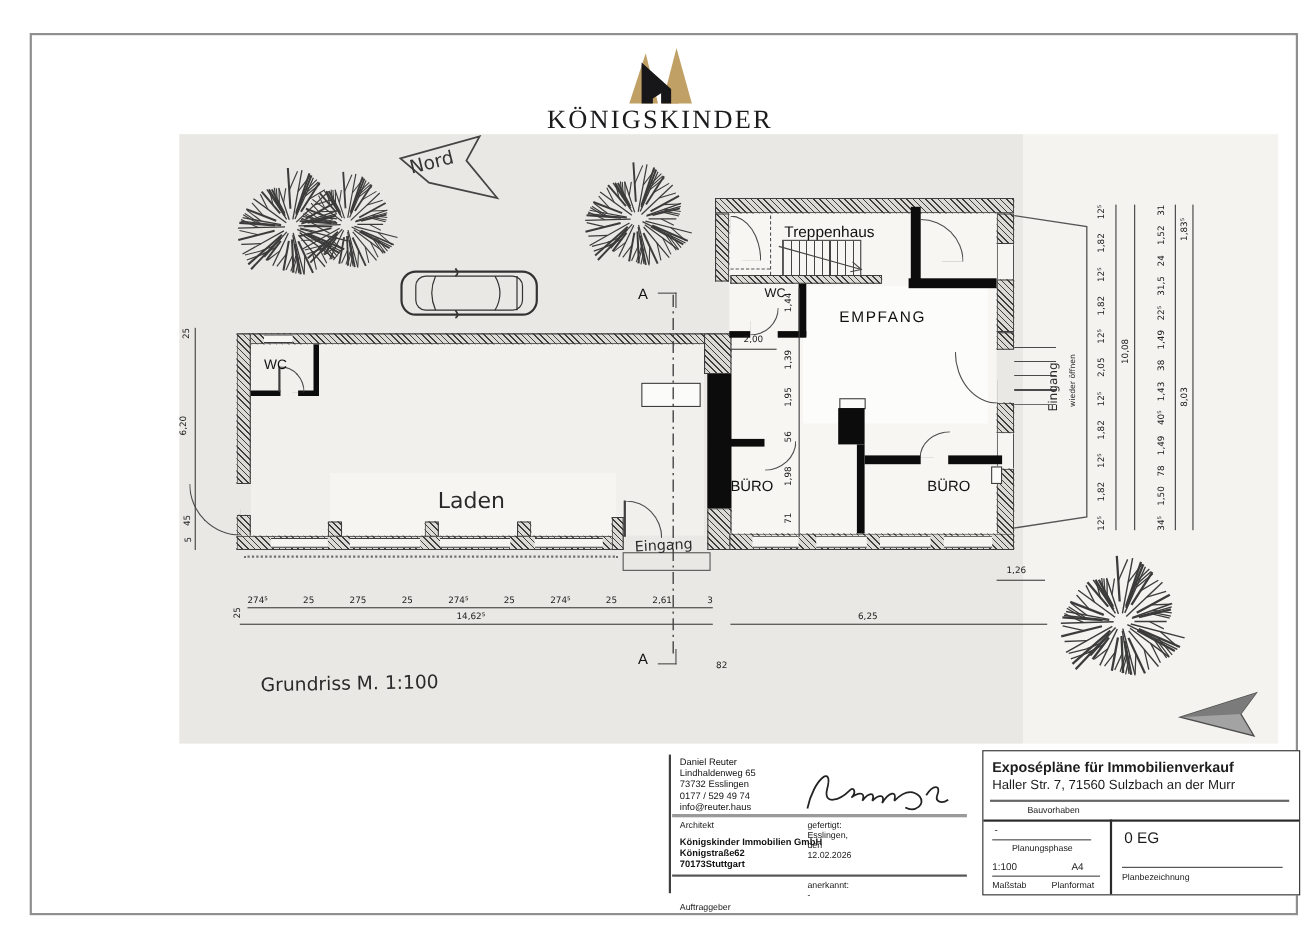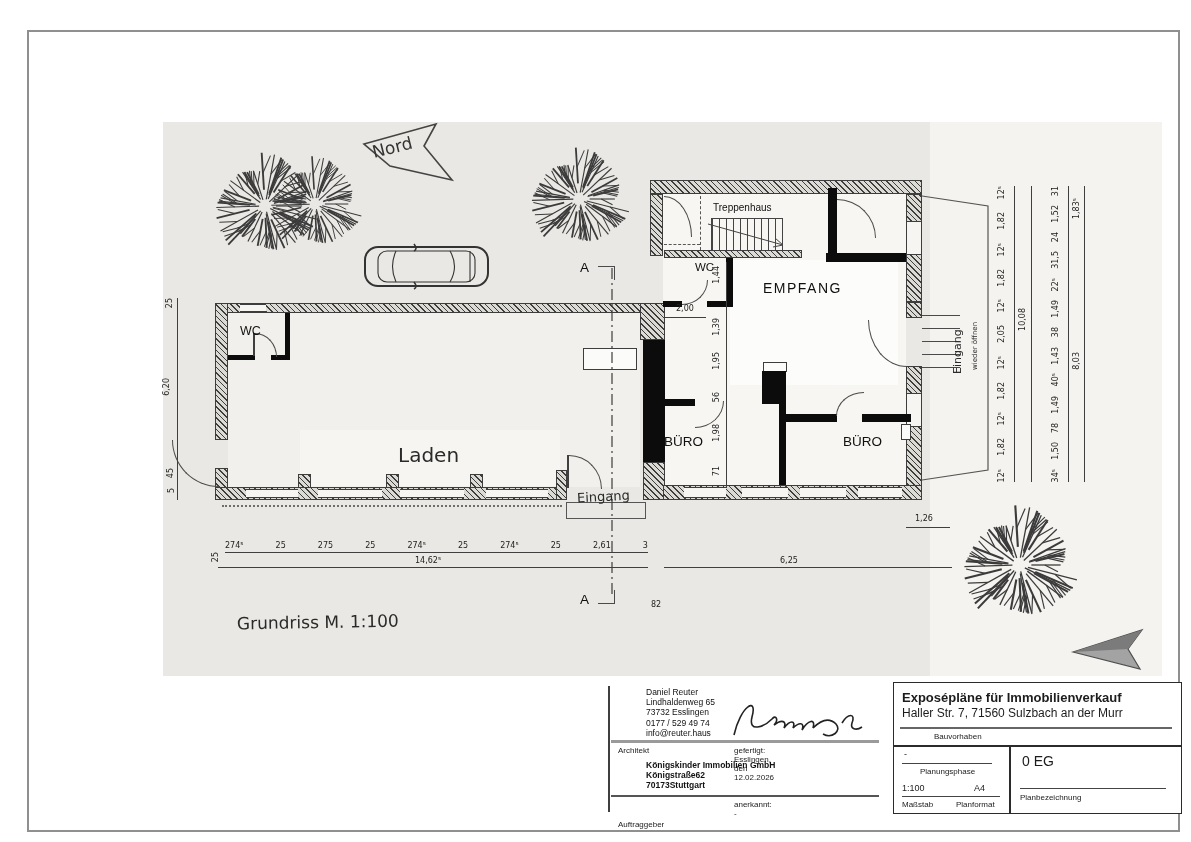--- a/index.html
+++ b/index.html
@@ -23,31 +23,42 @@
   .dim{font:8px "DejaVu Sans",sans-serif;color:#222;white-space:nowrap;}
   .vdim{writing-mode:vertical-rl;transform:rotate(180deg);}
   .hchain{display:flex;justify-content:space-between;align-items:flex-end;}
   .vchain{display:flex;flex-direction:column;justify-content:space-between;align-items:center;}
   .room{font-family:"Liberation Sans",sans-serif;color:#101010;}
   .hand{font-family:"DejaVu Sans",sans-serif;color:#2a2a2a;}
   .dotted{border-top:2px dotted #6e6e6e;}
   .dashv{border-left:1.2px dashed #555;}
   .dashh{border-top:1.2px dashed #555;}
   .tb{font-size:8.5px;line-height:10.2px;color:#111;}
-  .tb-line{white-space:nowrap;margin-left:28px;}
+  .tb-line{white-space:nowrap;}
   .lbl{font-size:8px;color:#222;}
   svg{display:block;}
 </style>
 </head>
 <body>
 
 <div id="page">
 
   <div class="a border" style="left:27px;top:30px;width:1149px;height:798px;"></div>
 
+  <div class="a" style="left:495px;top:40px;width:210px;height:100px;text-align:center;">
+    <svg class="a" style="left:70px;top:0;" width="72" height="56" viewBox="0 0 72 60">
+      <polygon points="5,58 21,9 33,58" fill="#c0a065"></polygon>
+      <polygon points="37,58 51,4 66,58" fill="#c0a065"></polygon>
+      <polygon points="17,58 17,18 46,44 46,58 36,58 36,48 28,53 28,58" fill="#17171a"></polygon>
+      <polygon points="46,44 57,26 53,58 46,58" fill="#c0a065"></polygon>
+    </svg>
+    <div class="a" style="left:0;top:56px;width:210px;font-family:'Liberation Serif',serif;font-size:24px;letter-spacing:2px;color:#1b1b1e;">KÖNIGSKINDER</div>
+    <div class="a" style="left:0;top:86px;width:210px;font-size:12px;letter-spacing:4px;color:#ab8a4c;">IMMOBILIEN</div>
+    <div class="a" style="left:60px;top:93px;width:20px;height:2px;background:#ab8a4c;"></div>
+  </div>
 
   <div class="a scan" style="left:163px;top:122px;width:767px;height:554px;"></div>
   <div class="a scan2" style="left:930px;top:122px;width:232px;height:554px;"></div>
 
   <div class="a" style="left:228px;top:313px;width:412px;height:174px;background:#f1f0ec;"></div>
   <div class="a" style="left:300px;top:430px;width:260px;height:56px;background:#f6f5f2;"></div>
   <div class="a" style="left:663px;top:194px;width:243px;height:291px;background:#f7f6f3;"></div>
   <div class="a" style="left:730px;top:260px;width:168px;height:125px;background:#fcfcfa;"></div>
 
   <div class="a" style="left:203px;top:148px;width:124px;height:116px;">
@@ -497,21 +508,21 @@
     <polyline points="759,74 825,84 825,348 759,358" fill="none" stroke="#555" stroke-width="1.2"></polyline>
     <line x1="545" y1="102" x2="620" y2="123" stroke="#444" stroke-width="1"></line>
     <polyline points="612,116 620,123 610,125" fill="none" stroke="#444" stroke-width="1"></polyline>
   </svg>
 
   <div class="a room" style="left:580px;top:260px;font-size:13.5px;">A</div>
   <div class="a arc" style="left:598px;top:266px;width:16px;height:13px;border-top-width:1.4px;border-right-width:1.4px;"></div>
   <div class="a room" style="left:580px;top:592px;font-size:13.5px;">A</div>
   <div class="a arc" style="left:598px;top:590px;width:16px;height:13px;border-bottom-width:1.4px;border-right-width:1.4px;"></div>
 
-  <div class="a room" style="left:713px;top:202px;font-size:10px;text-align:right;">Treppenhaus</div>
+  <div class="a room" style="left:713px;top:202px;font-size:14px;text-align:right;">Treppenhaus</div>
   <div class="a room" style="left:695px;top:261px;font-size:11.5px;">WC</div>
   <div class="a room" style="left:763px;top:280px;font-size:14px;letter-spacing:1.5px;">EMPFANG</div>
   <div class="a room" style="left:664px;top:434px;font-size:13.5px;">BÜRO</div>
   <div class="a room" style="left:843px;top:434px;font-size:13.5px;">BÜRO</div>
   <div class="a room" style="left:240px;top:324px;font-size:12.5px;">WC</div>
   <div class="a hand" style="left:398px;top:443px;font-size:20px;">Laden</div>
   <div class="a hand" style="left:577px;top:489px;font-size:13px;transform:rotate(-3deg);">Eingang</div>
   <div class="a hand vdim" style="left:951px;top:302px;font-size:11px;height:72px;">Eingang</div>
   <div class="a hand vdim" style="left:971px;top:306px;font-size:7px;height:64px;">wieder öffnen</div>
   <div class="a hand" style="left:237px;top:612px;font-size:17px;transform:rotate(-1deg);">Grundriss M. 1:100</div>

